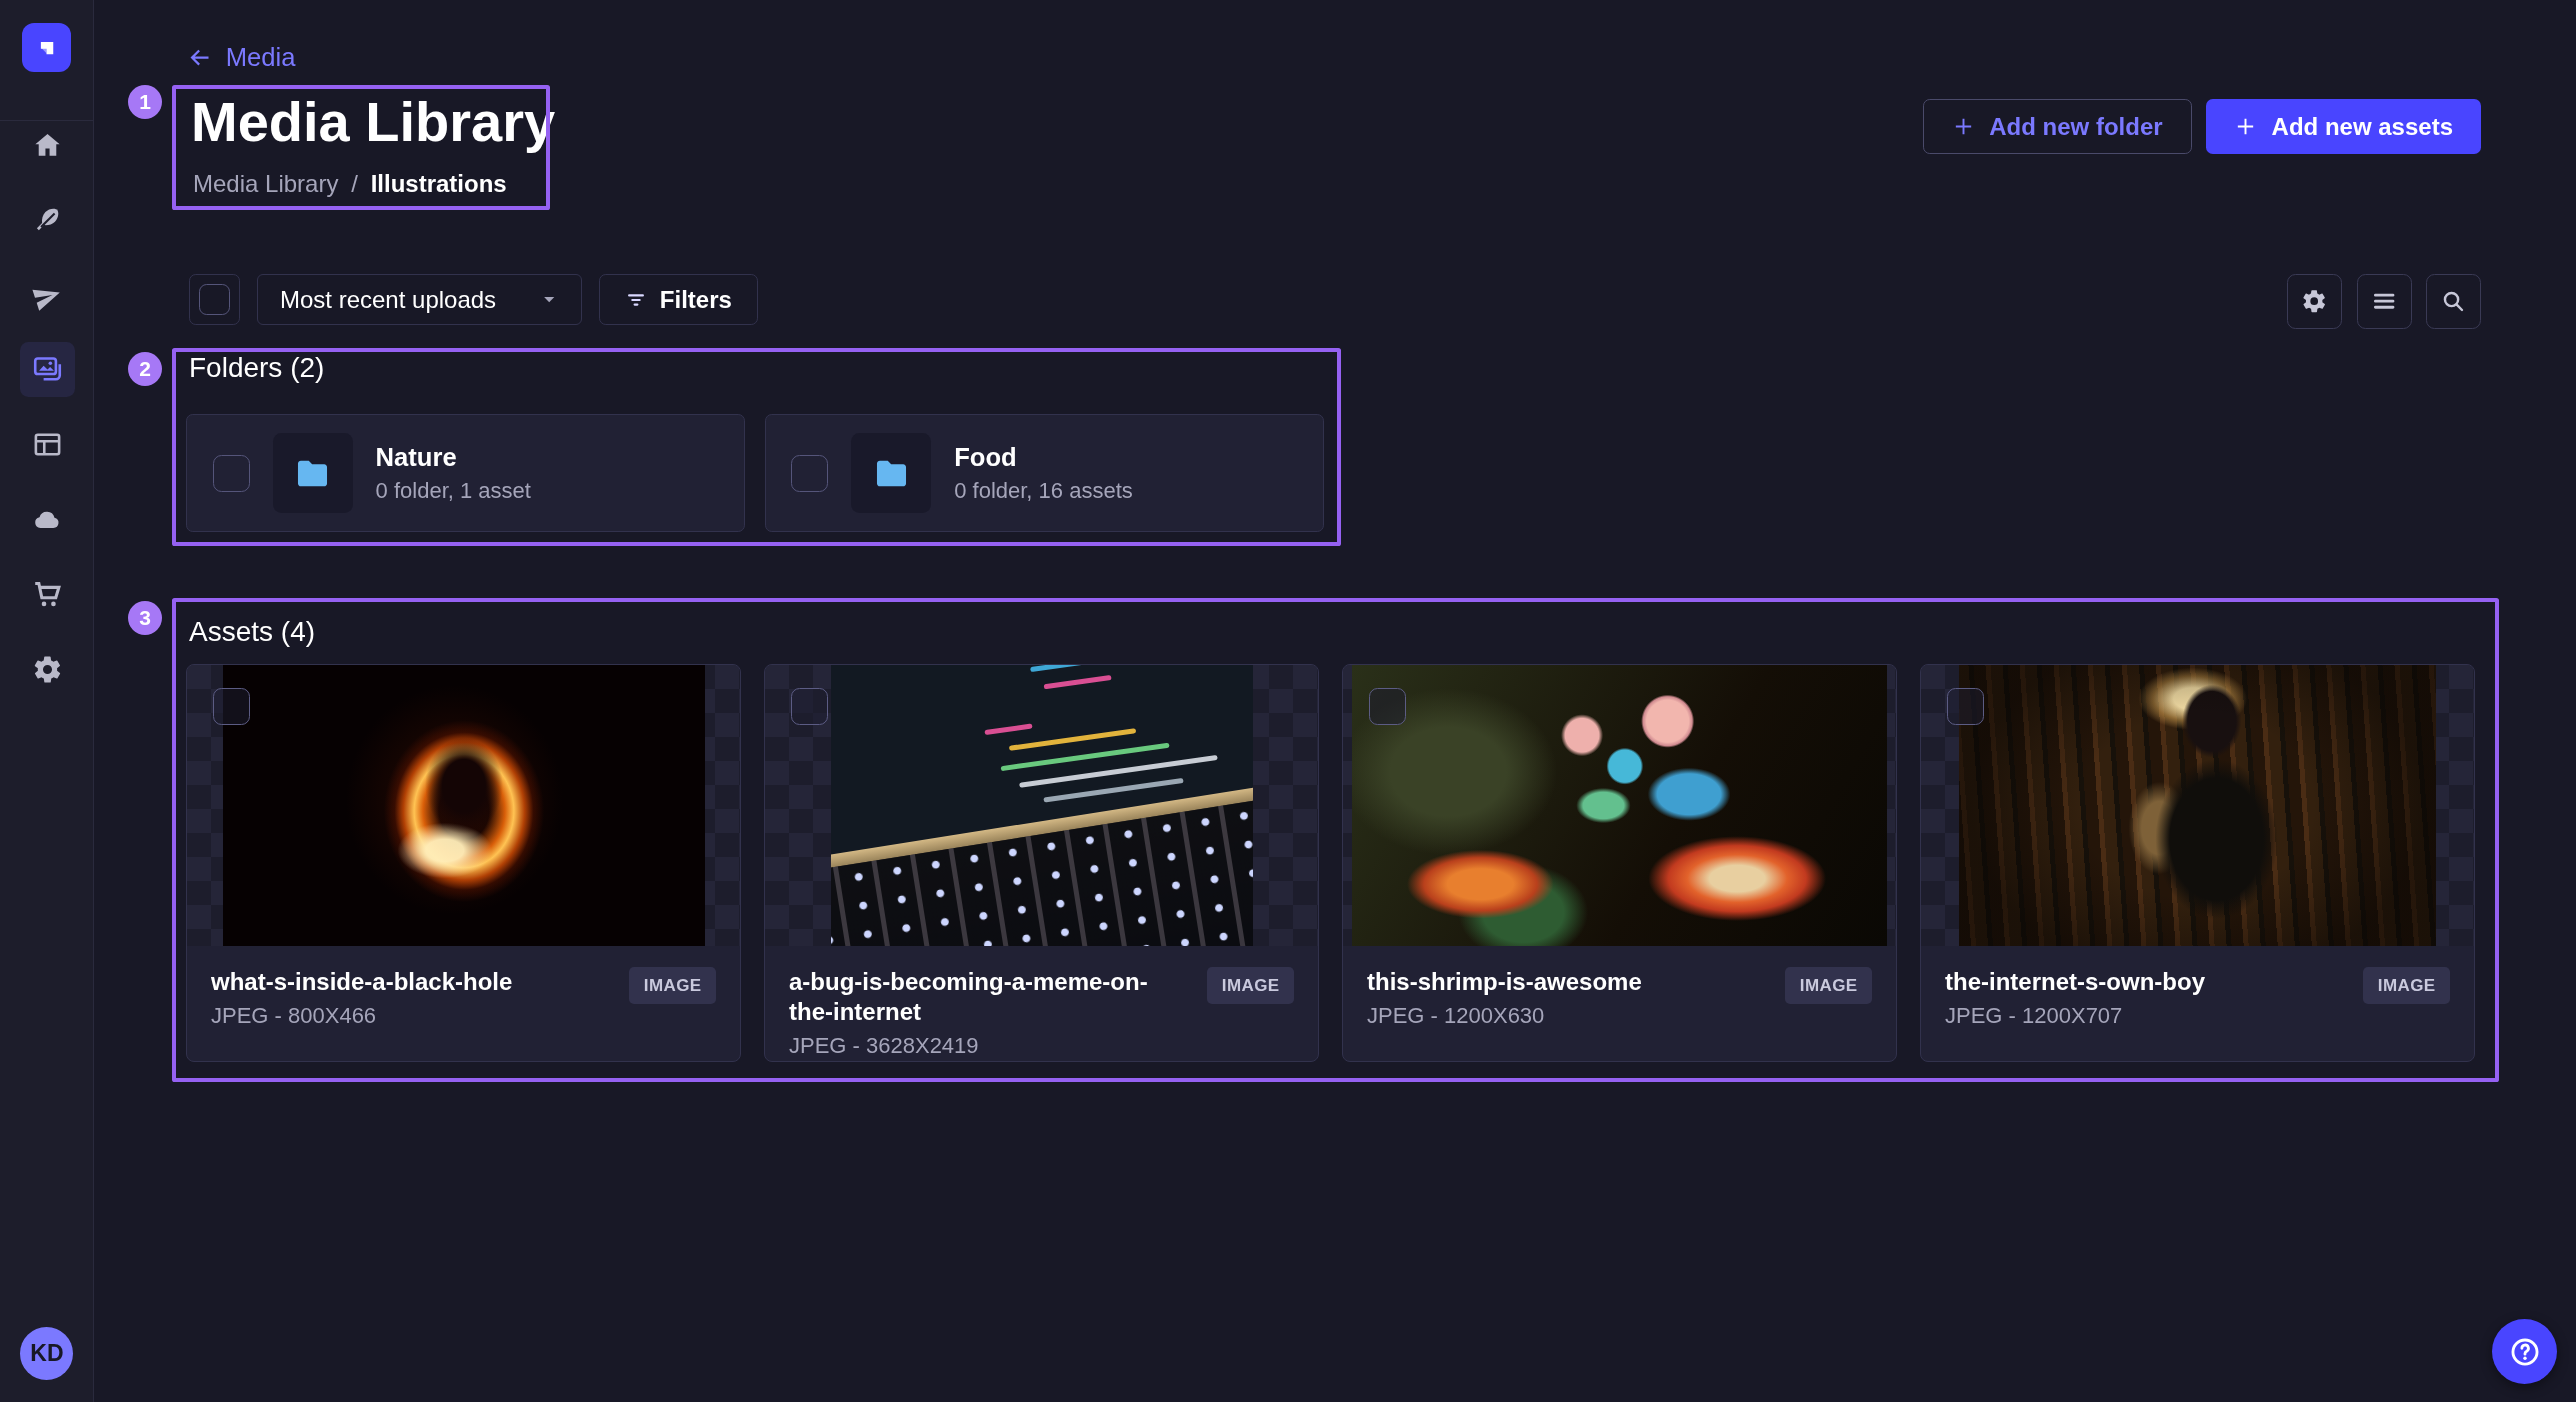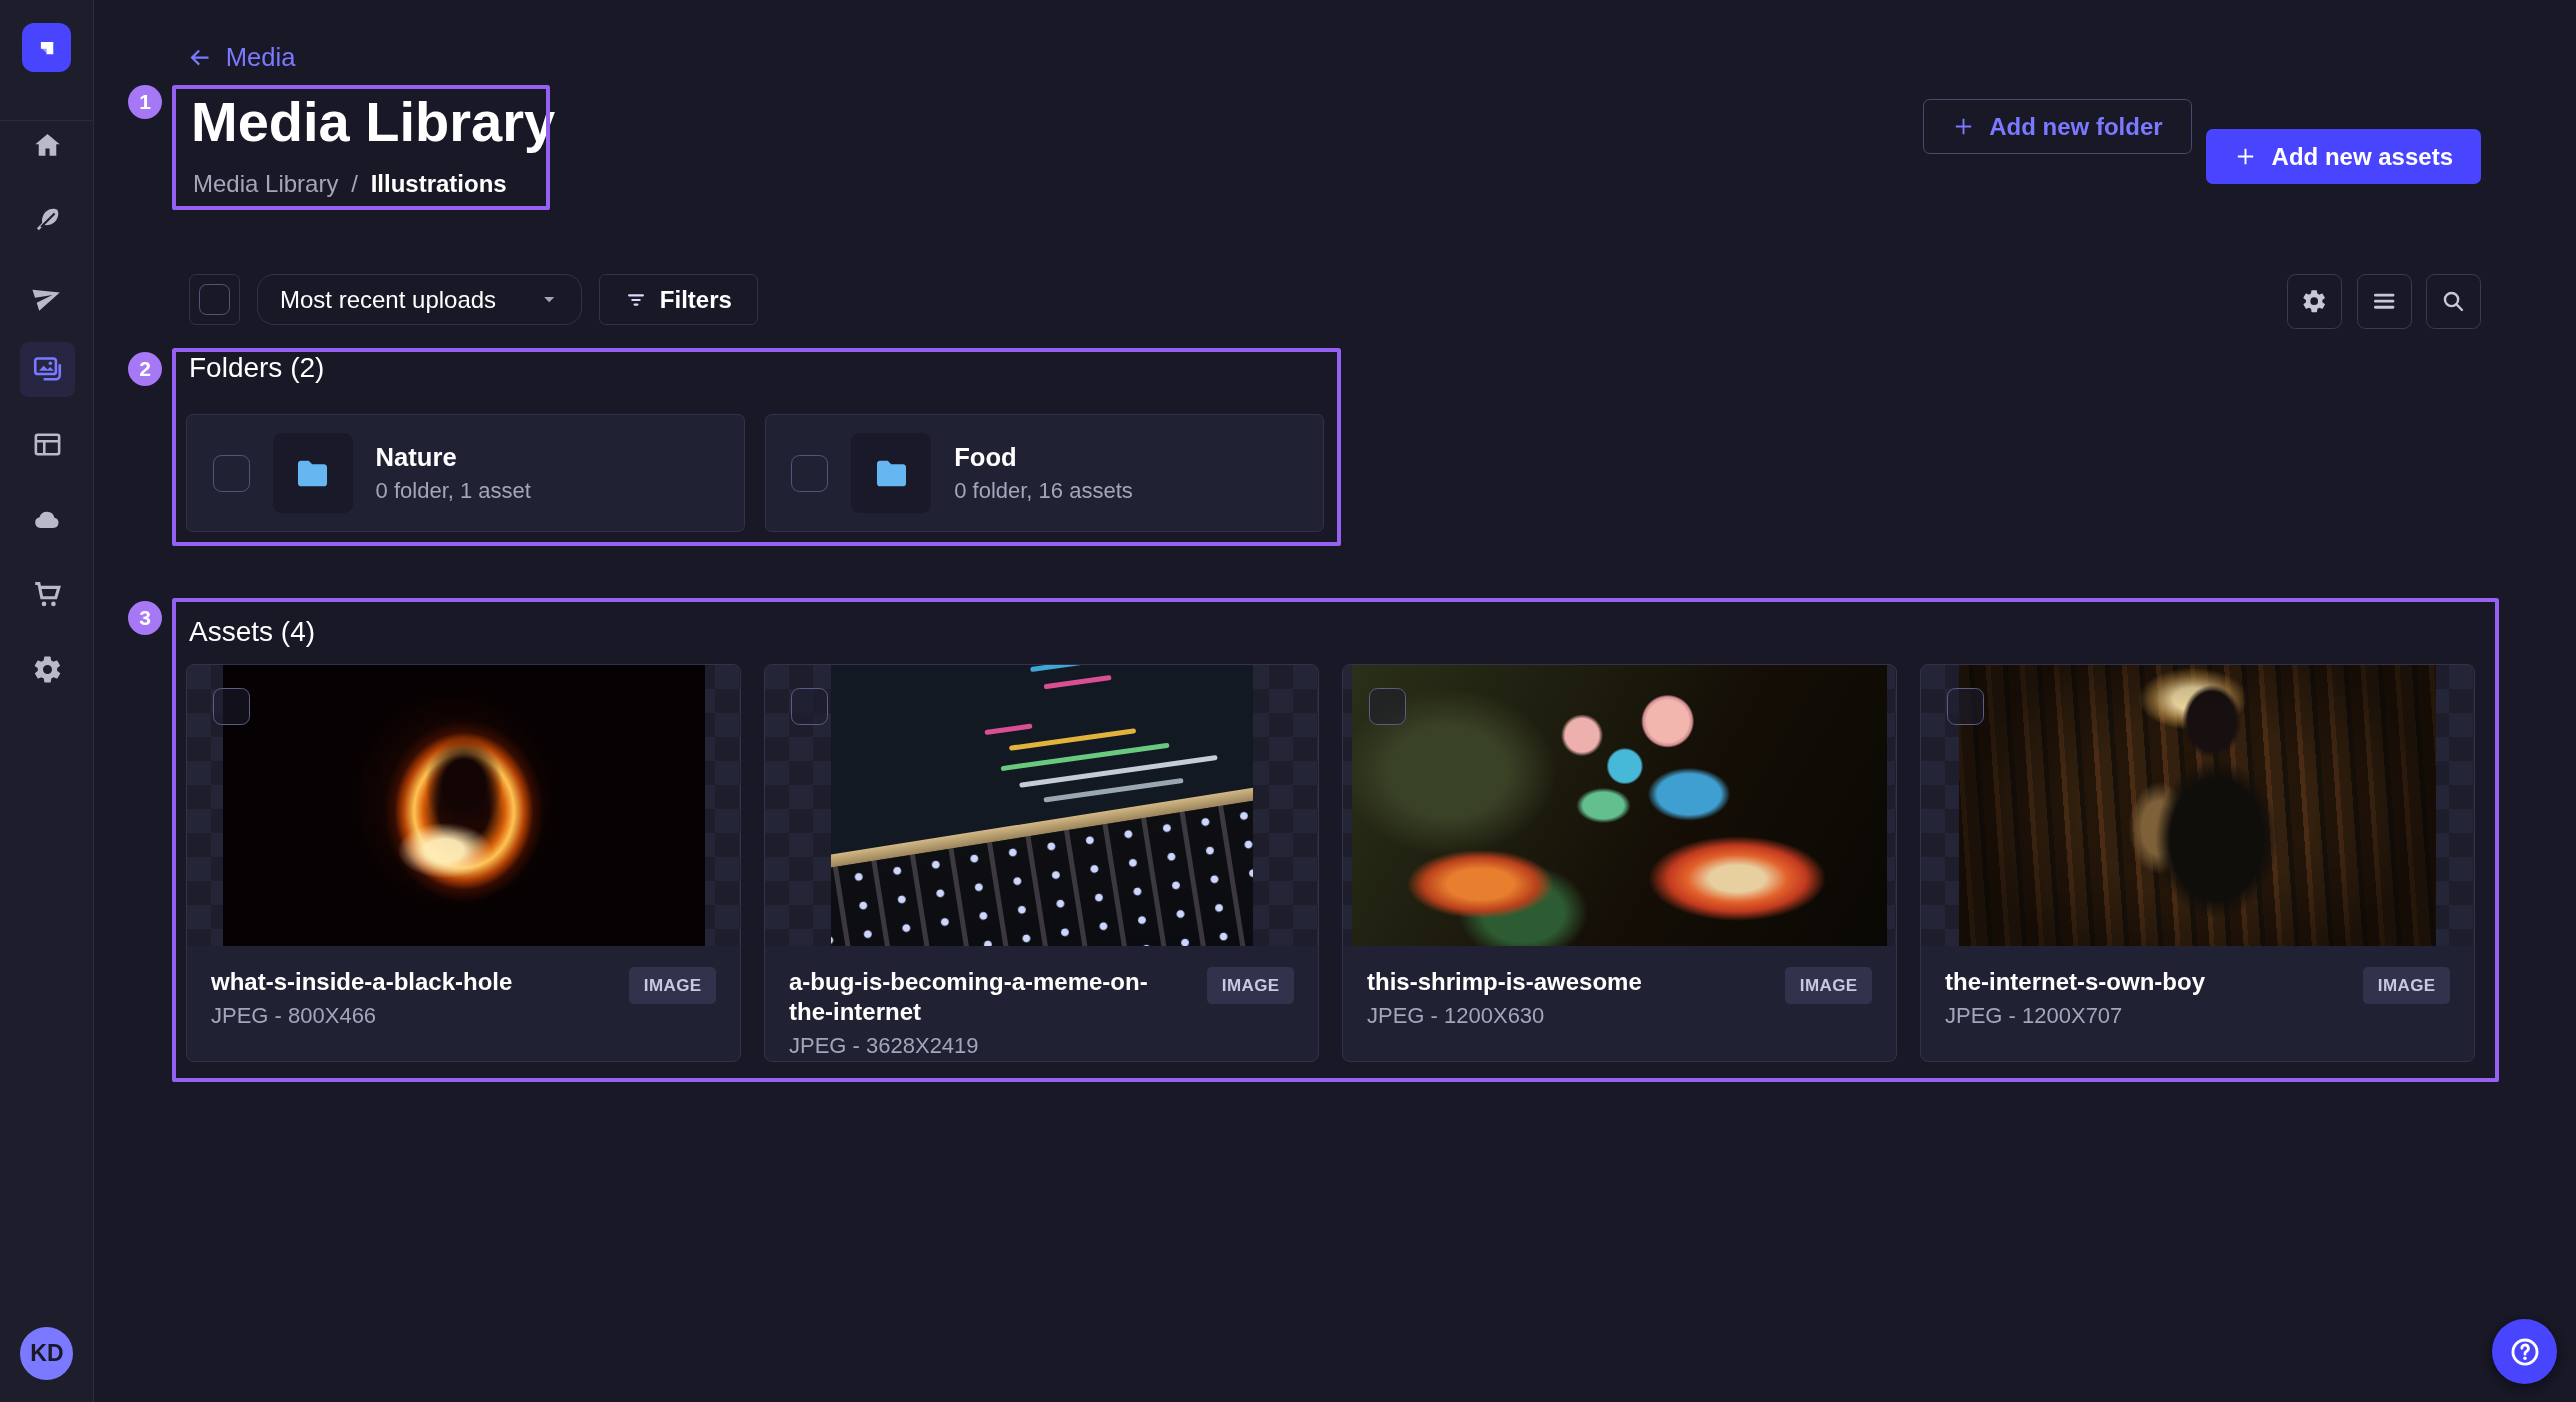--- a/index.html
+++ b/index.html
@@ -26,27 +26,27 @@
         font-size:25.6px;font-weight:500;cursor:pointer;}
   .back svg{width:27px;height:27px;}
   .page-title{position:absolute;left:191px;top:89px;font-size:56px;font-weight:700;color:#fff;line-height:65px;}
   .breadcrumb{position:absolute;left:193px;top:170px;font-size:24px;color:#a5a5ba;display:flex;gap:12.8px;align-items:center;}
   .breadcrumb .current{color:#fff;font-weight:600;}
   .hdr-actions{position:absolute;top:99px;right:95px;display:flex;gap:14.5px;}
   .btn{height:55px;border-radius:6.8px;font-size:24px;font-weight:600;display:inline-flex;align-items:center;
        gap:14.5px;padding:4px 28px;cursor:pointer;border:none;font-family:inherit;}
   .btn svg{width:23px;height:23px;}
   .btn-ghost{border:0.9px solid #4a4a6a;color:#7b79ff;background:transparent;}
-  .btn-primary{background:#4945ff;color:#fff;margin-top:30px;}
+  .btn-primary{background:#4945ff;color:#fff;}
 
   
   .toolbar-left{position:absolute;left:189px;top:274px;display:flex;gap:17px;align-items:center;}
   .select-box{width:51px;height:51px;border:0.9px solid #32324d;border-radius:6.8px;display:flex;align-items:center;justify-content:center;cursor:pointer;}
   .checkbox{width:31px;height:31px;border:1.7px solid #55557a;border-radius:7.7px;background:transparent;}
-  .dropdown{width:325px;height:51px;border:0.9px solid #32324d;border-radius:17px;display:flex;align-items:center;
+  .dropdown{width:325px;height:51px;border:0.9px solid #32324d;border-radius:6px;display:flex;align-items:center;
             justify-content:space-between;padding:0 22px;font-size:24px;color:#fff;cursor:pointer;}
   .dropdown svg{width:20.4px;height:20.4px;color:#a5a5ba;}
   .filters-btn{height:51px;border:0.9px solid #32324d;border-radius:6.8px;padding:4px 25px;display:flex;align-items:center;
                gap:12.8px;font-size:24px;font-weight:600;color:#fff;cursor:pointer;background:transparent;font-family:inherit;}
   .filters-btn svg{width:22px;height:22px;color:#d9d8ff;}
   .toolbar-right{position:absolute;top:274px;right:95px;display:flex;gap:14.5px;}
   .icon-btn{width:55px;height:55px;border:0.9px solid #3a3a55;border-radius:8.5px;color:#c7c7d8;
             display:flex;align-items:center;justify-content:center;cursor:pointer;background:transparent;}
   .icon-btn svg{width:26.4px;height:26.4px;}
 

